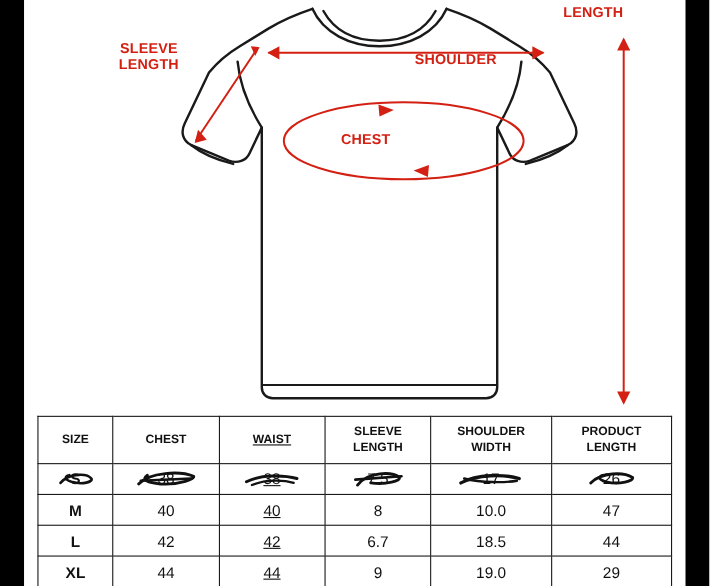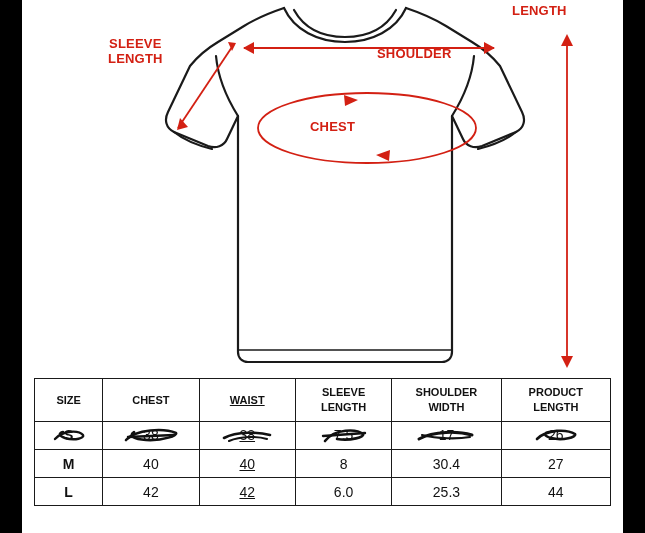--- a/index.html
+++ b/index.html
@@ -281,28 +281,36 @@
                   </svg>
               </span>
             </span>
           </td>
         </tr>
         <tr>
           <td class="c0 size-cell">M</td>
           <td class="c1">40</td>
           <td class="c2">40</td>
           <td class="c3">8</td>
-          <td class="c4">30.4</td>
-          <td class="c5">27</td>
+          <td class="c4">10.0</td>
+          <td class="c5">47</td>
         </tr>
         <tr>
           <td class="c0 size-cell">L</td>
           <td class="c1">42</td>
           <td class="c2">42</td>
-          <td class="c3">6.0</td>
-          <td class="c4">25.3</td>
+          <td class="c3">6.7</td>
+          <td class="c4">18.5</td>
           <td class="c5">44</td>
+        </tr>
+        <tr>
+          <td class="c0 size-cell">XL</td>
+          <td class="c1">44</td>
+          <td class="c2">44</td>
+          <td class="c3">9</td>
+          <td class="c4">19.0</td>
+          <td class="c5">29</td>
         </tr>
       </tbody>
     </table>
 
   </div>
 </div>
 
 </body></html>

